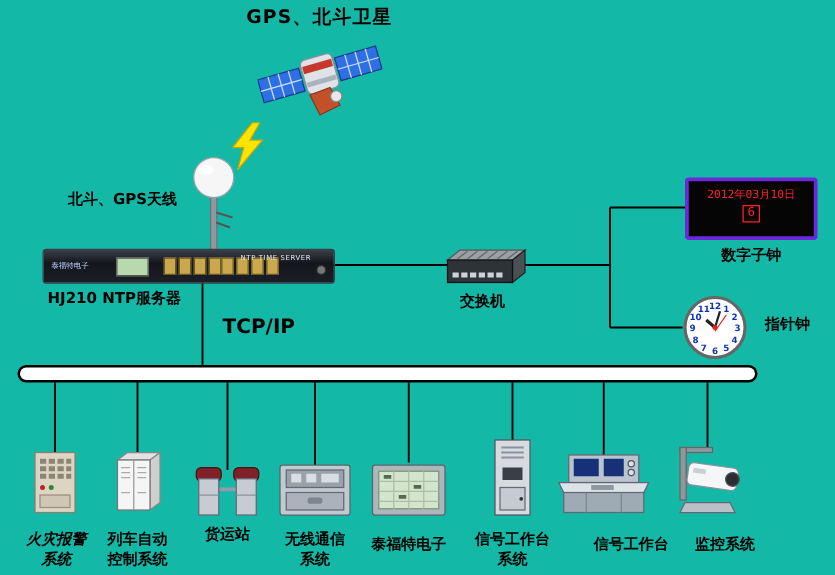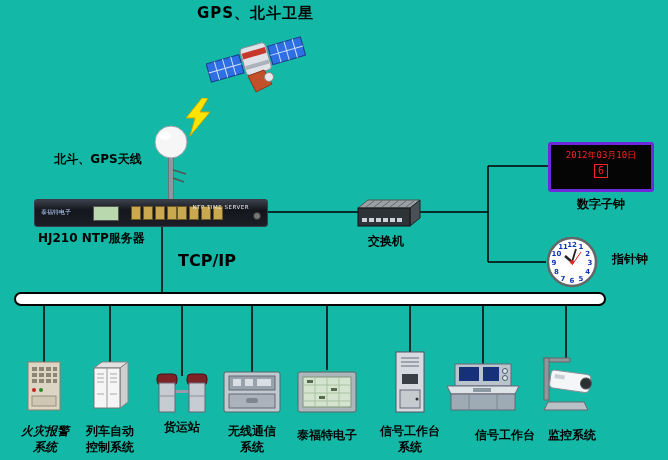--- a/index.html
+++ b/index.html
@@ -285,15 +285,15 @@
       <rect x="6" y="2" width="26" height="4" fill="#8f979e" stroke="#666"></rect>
       <rect x="6" y="2" width="5" height="42" fill="#8f979e" stroke="#666"></rect>
       <g transform="rotate(8 30 26)">
         <rect x="12" y="16" width="40" height="18" rx="4" fill="#f4f6f8" stroke="#8a9199"></rect>
         <circle cx="48" cy="25" r="5.5" fill="#2b2f33" stroke="#555"></circle>
         <rect x="16" y="20" width="10" height="4" fill="#c9ced3"></rect>
       </g>
       <polygon points="10,46 46,46 50,54 6,54" fill="#b9c0c6" stroke="#667"></polygon>
     </svg>
   </div>
-  <div class="label" style="left:540px;top:428px;width:64px;">监控系统</div>
+  <div class="label" style="left:540px;top:428px;width:64px;text-align:right;">监控系统</div>
 
 </div>
 
 </body></html>

